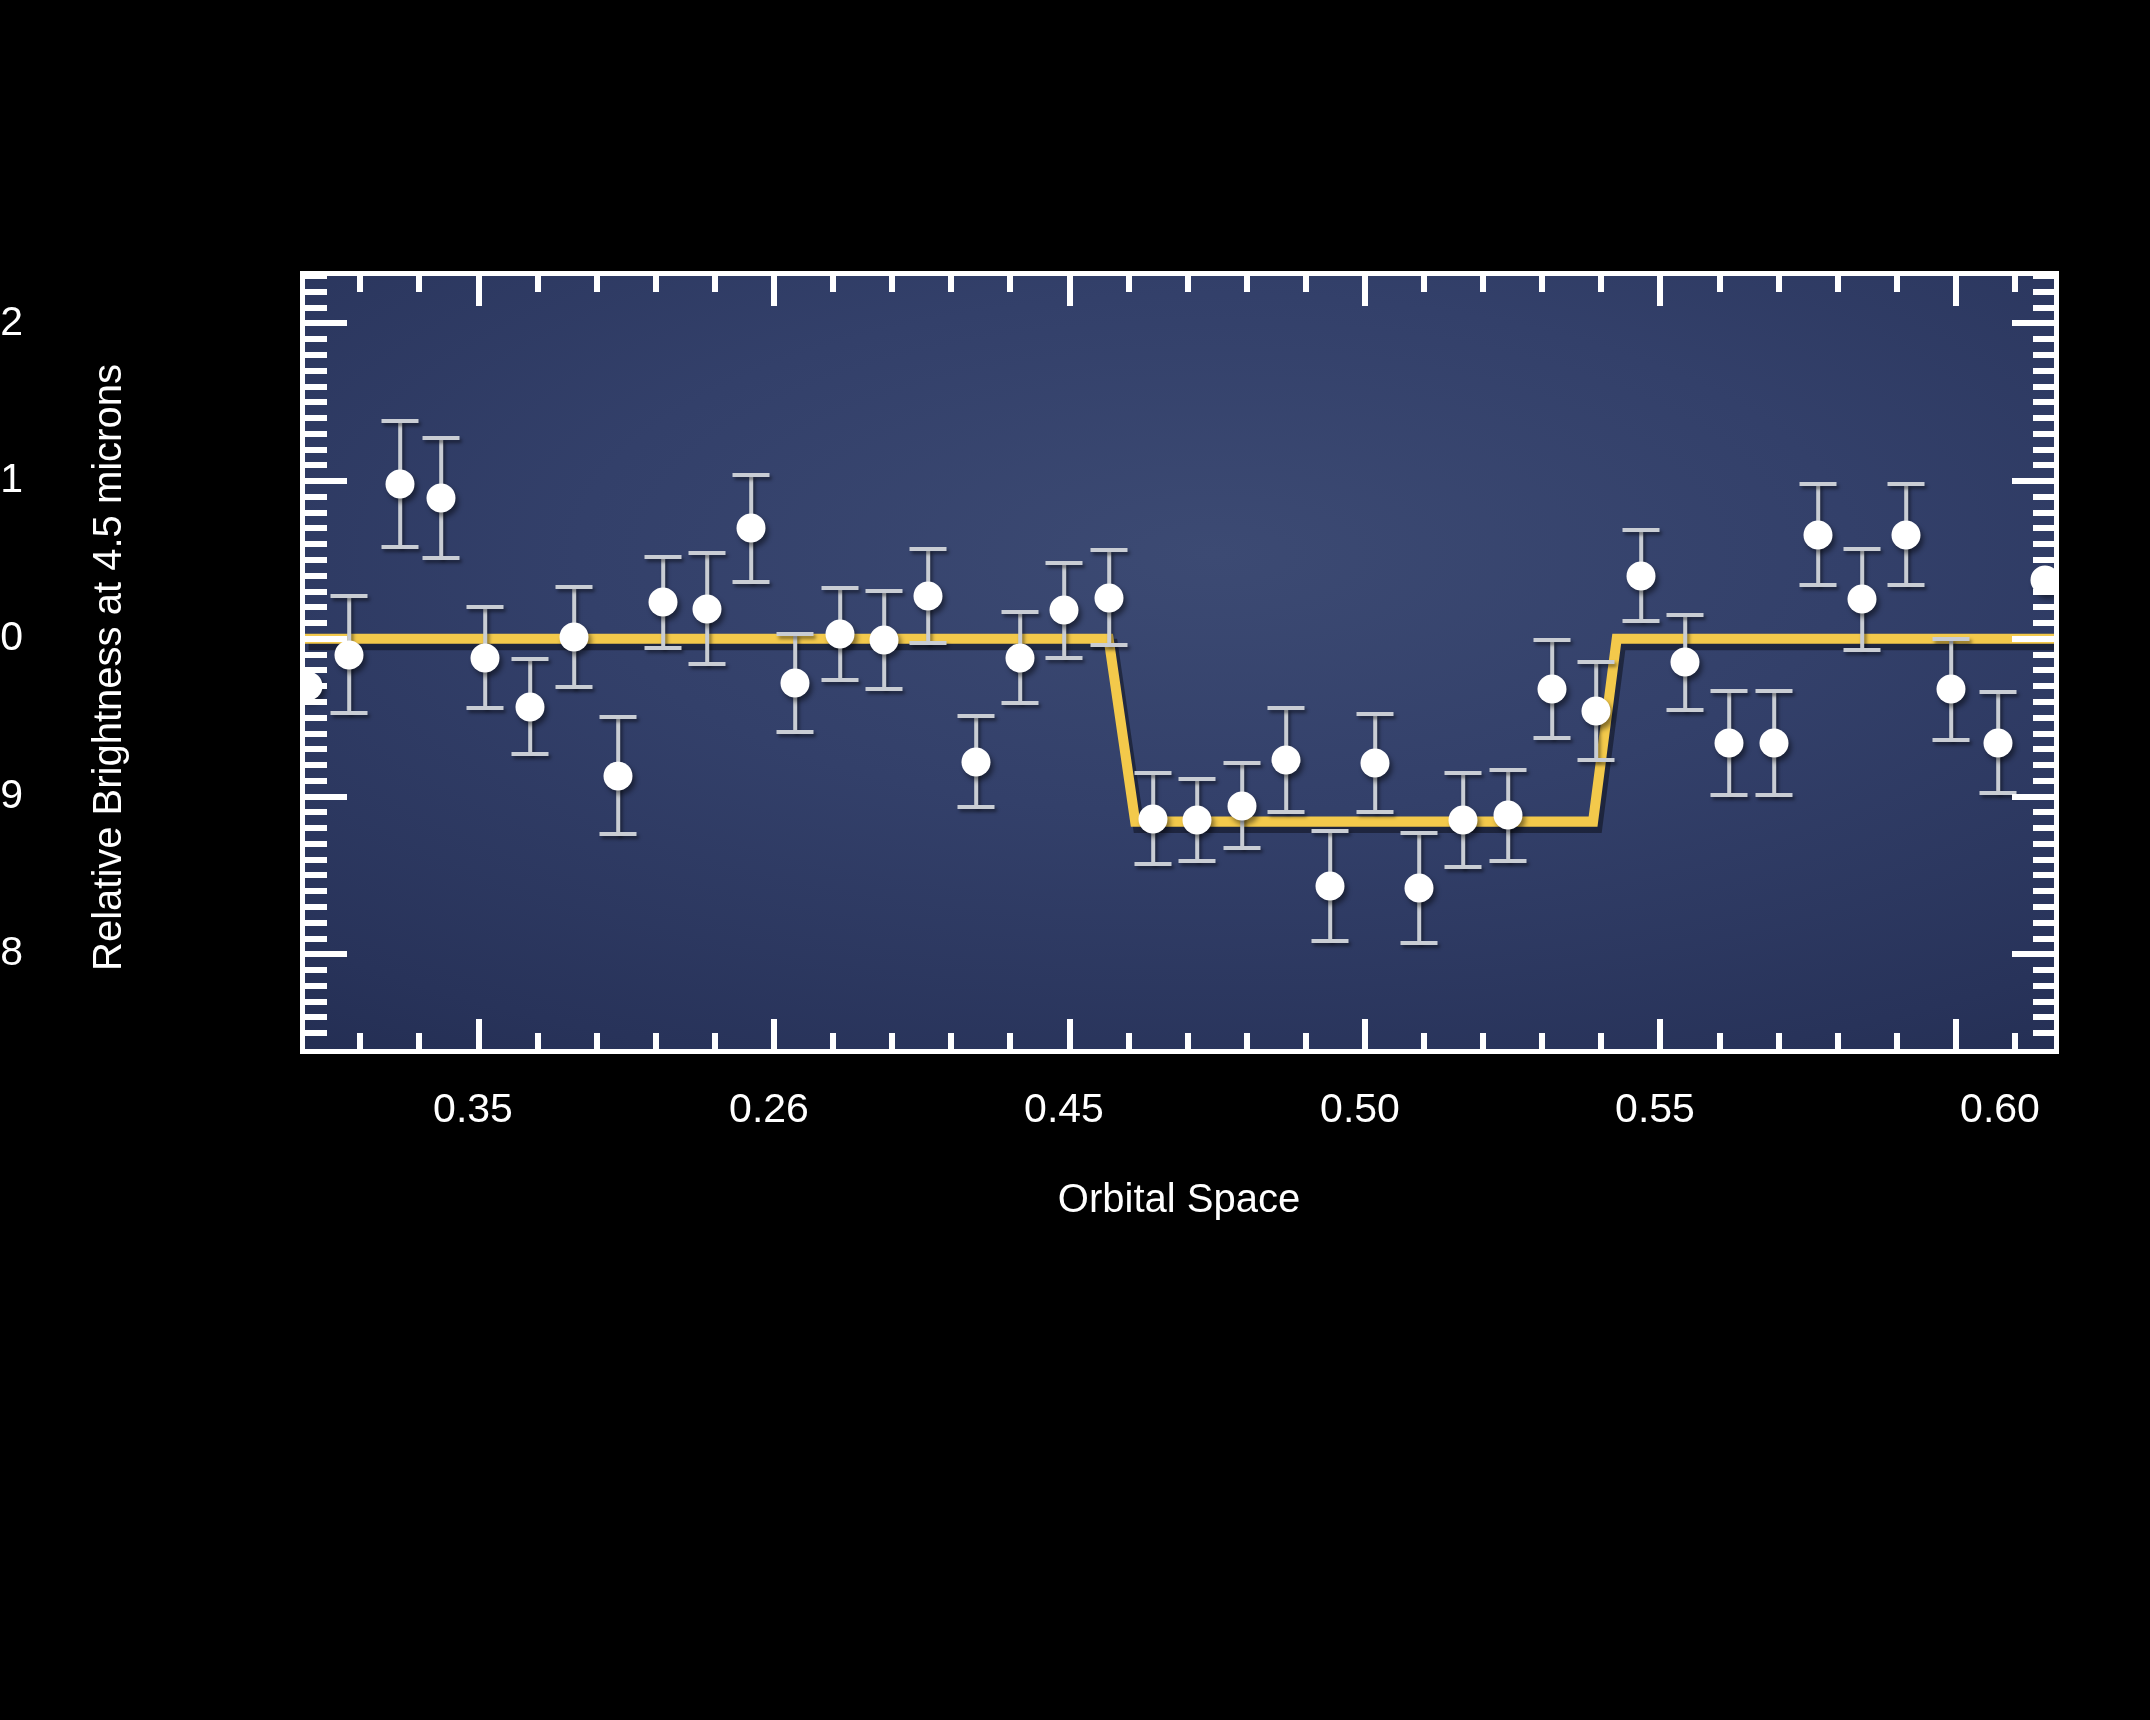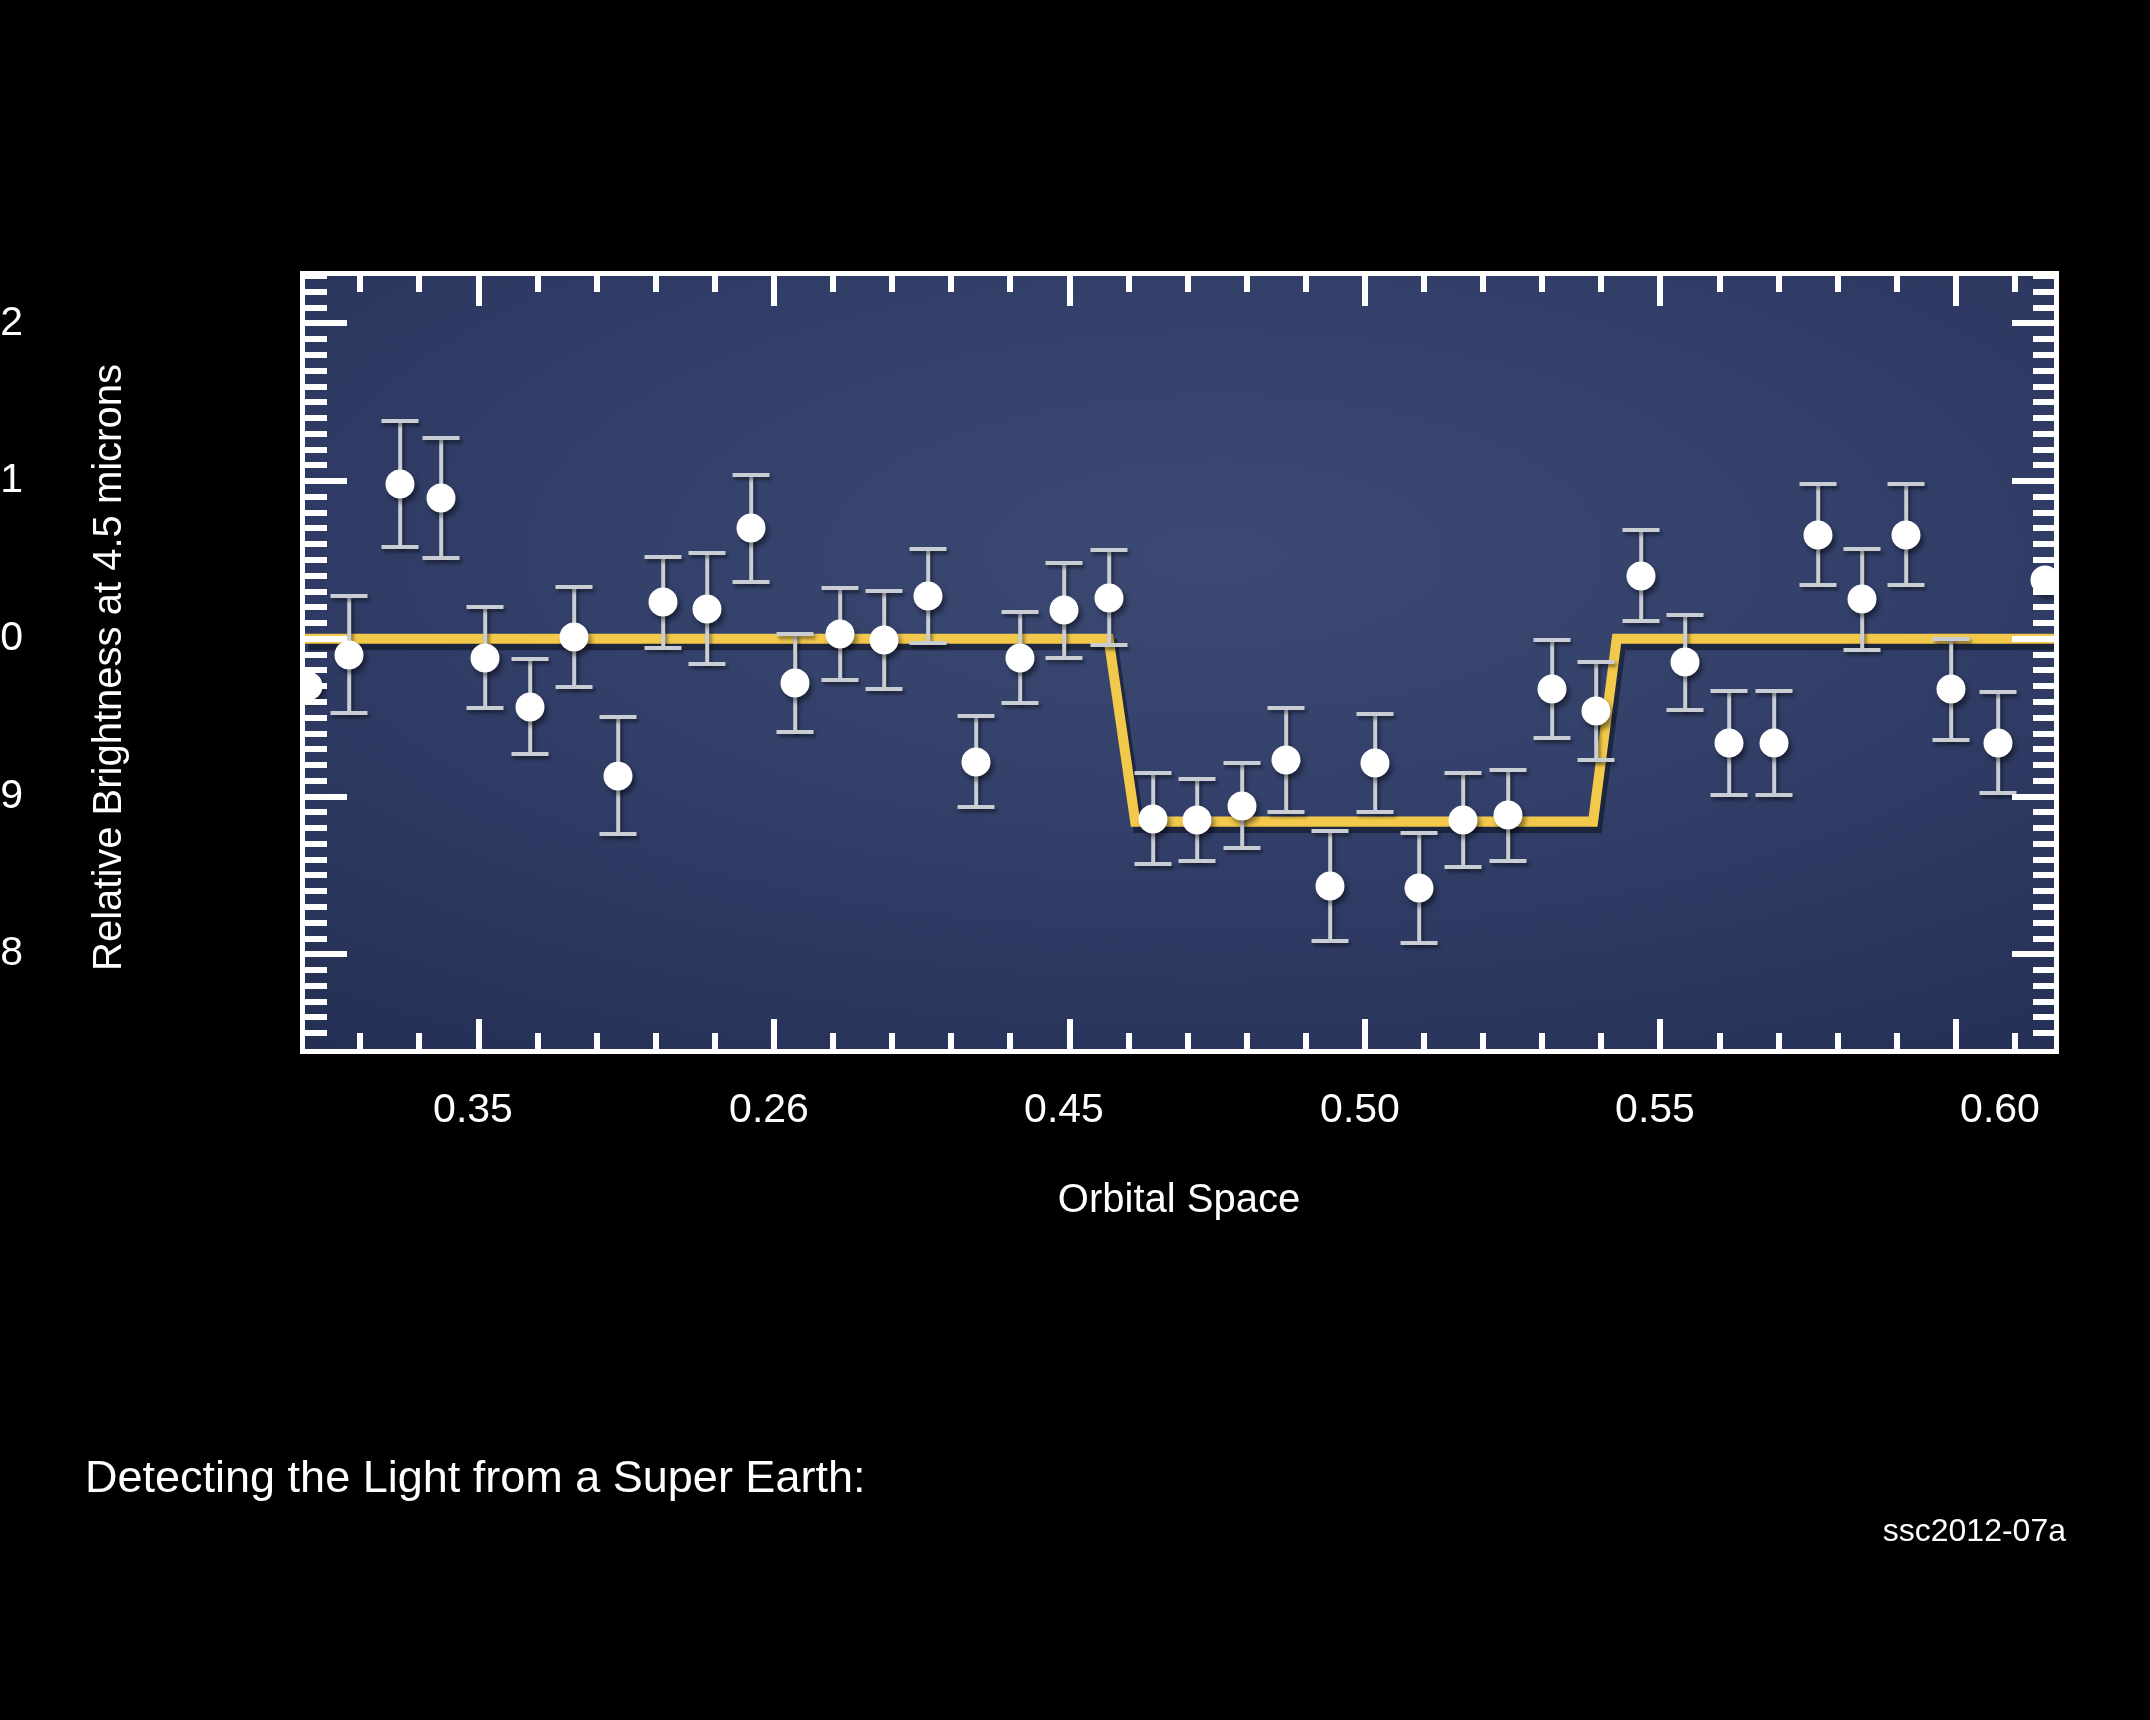--- a/index.html
+++ b/index.html
@@ -405,21 +405,19 @@
       <div class="xlab" style="left: 769px; top: 1085px;">0.26</div>
       <div class="xlab" style="left: 1064px; top: 1085px;">0.45</div>
       <div class="xlab" style="left: 1360px; top: 1085px;">0.50</div>
       <div class="xlab" style="left: 1655px; top: 1085px;">0.55</div>
       <div class="xlab" style="left: 2000px; top: 1085px;">0.60</div>
     </div>
 
   <div id="xlabel-title" style="left: 1179px; top: 1176px;">Orbital Space</div>
 
   <div id="cap-left">
-    <div class="line">Detecting the Light from a Super Earth:</div>
   </div>
 
   <div id="cap-right">
-    <div class="relid">ssc2012-07a</div>
   </div>
 
 </div>
 
 
 </body></html>

